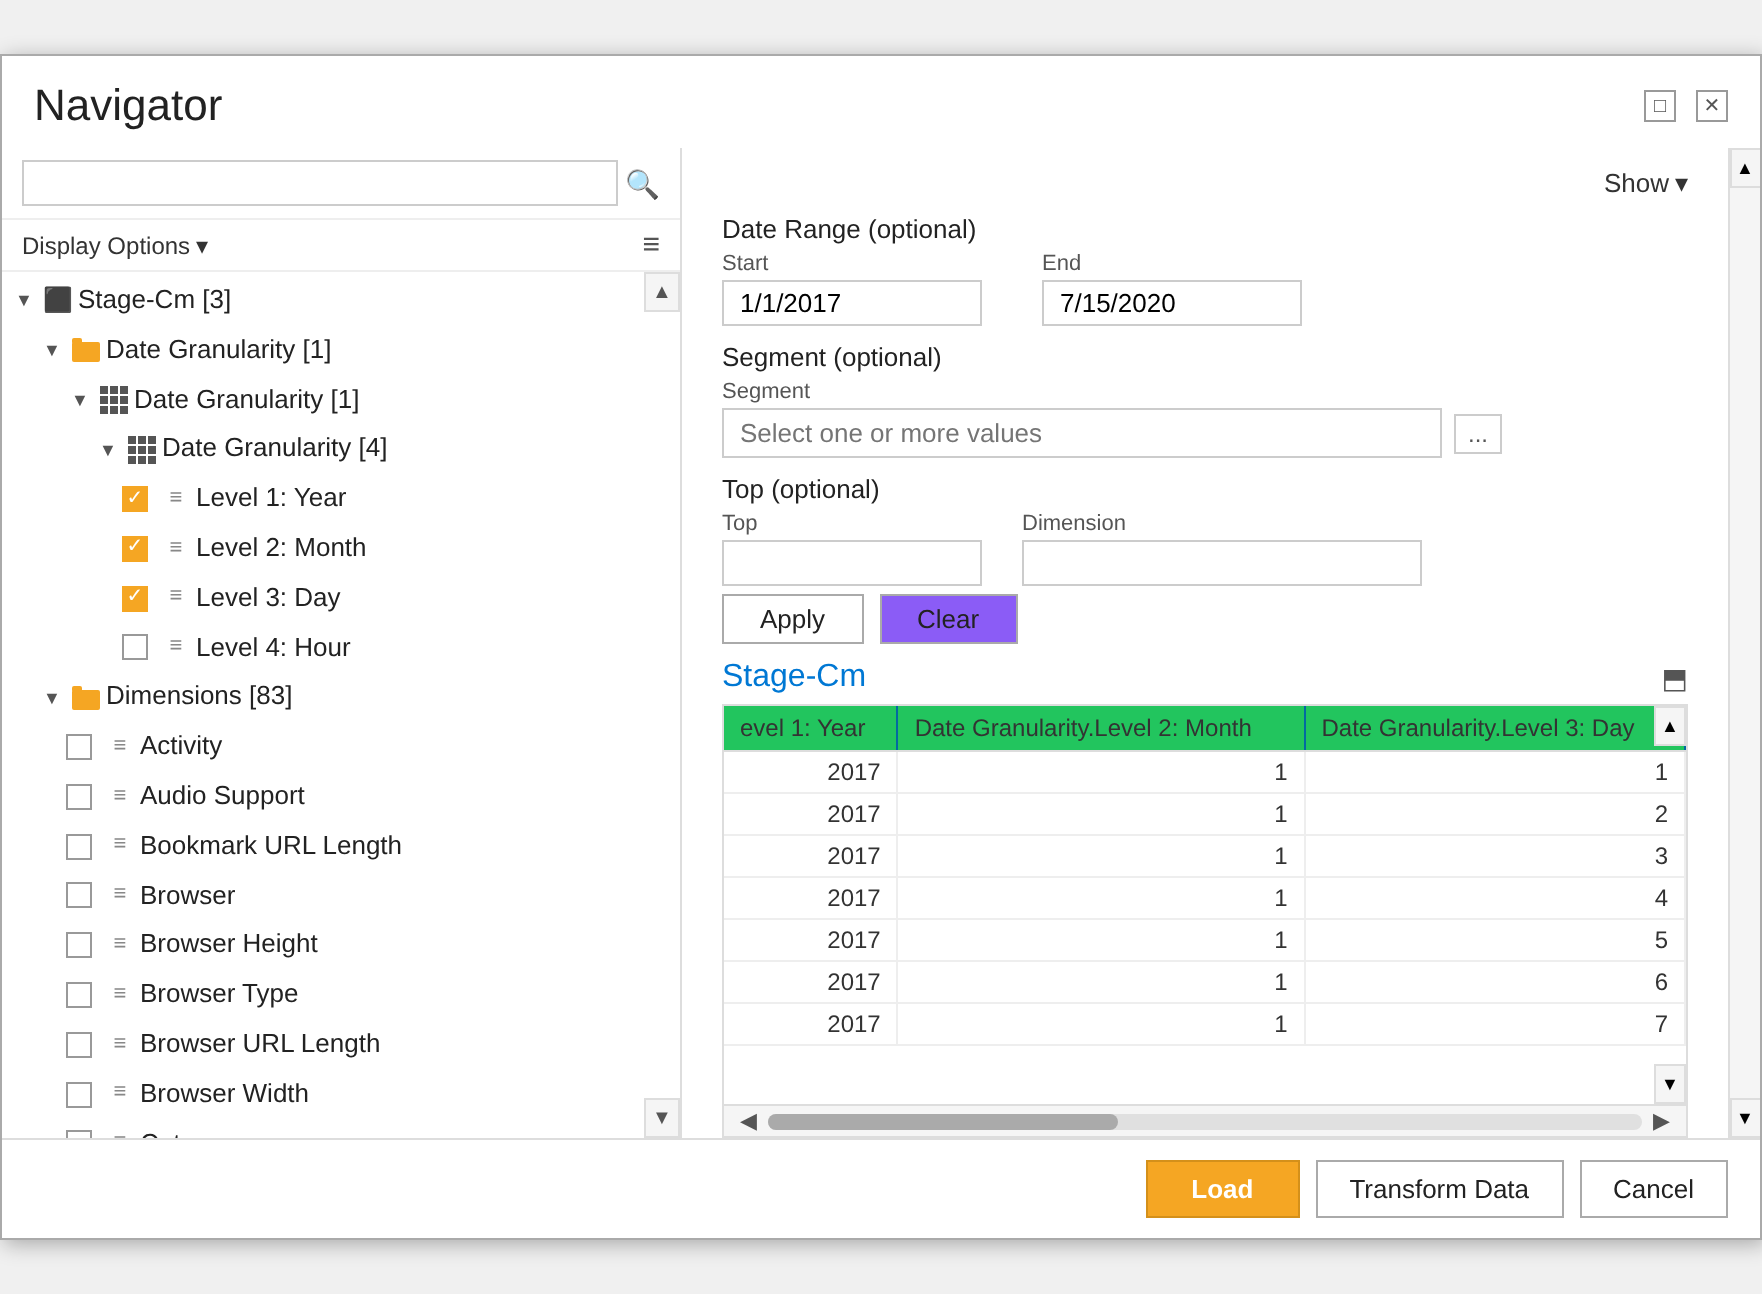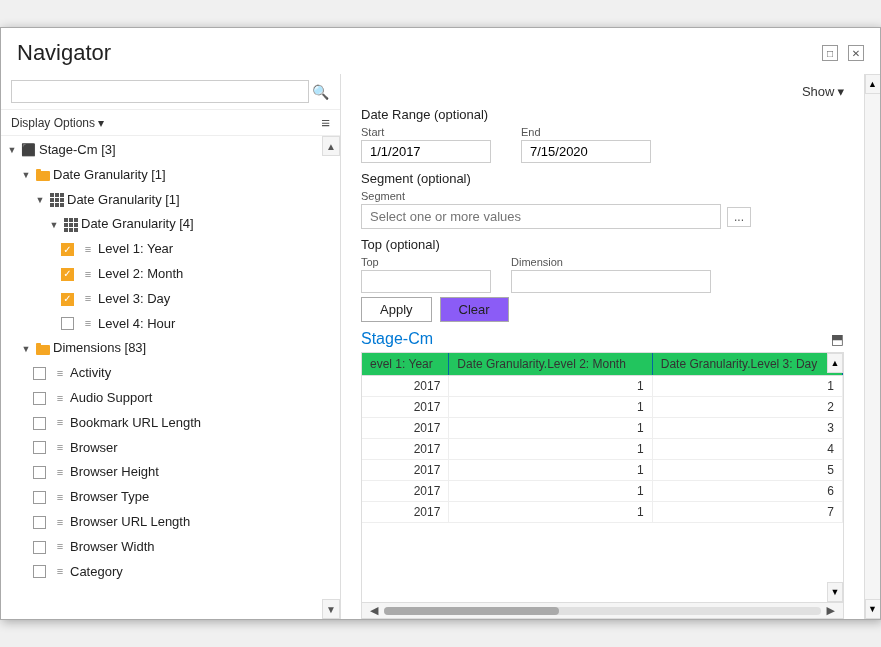--- a/index.html
+++ b/index.html
@@ -797,13 +797,18 @@
 
         <div class="right-scroll-bar">
           <div class="vscroll-btn">▲</div>
           <div style="flex:1;"></div>
           <div class="vscroll-btn">▼</div>
         </div>
       </div>
     </div>
   </div>
 
+  <div class="footer">
+    <button class="btn-load">Load</button>
+    <button class="btn-transform">Transform Data</button>
+    <button class="btn-cancel">Cancel</button>
+  </div>
 </div>
 
 </body></html>

